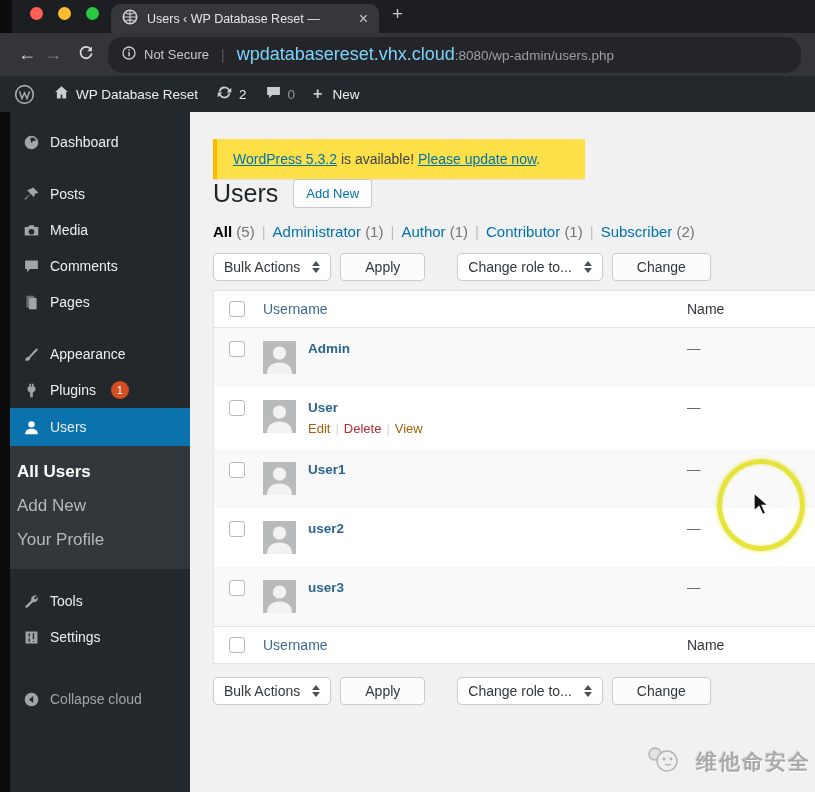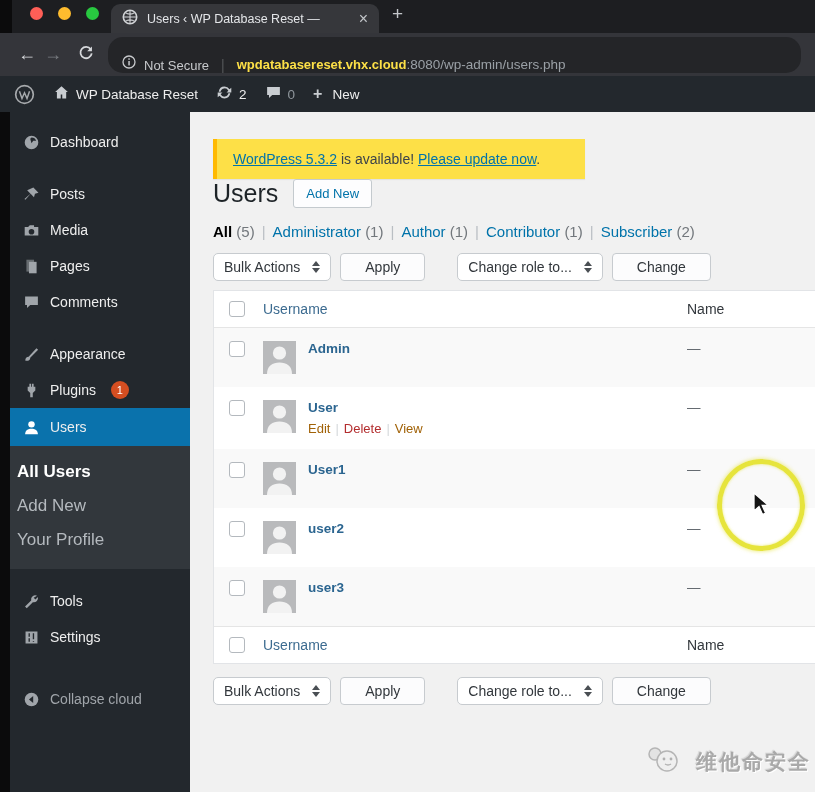--- a/index.html
+++ b/index.html
@@ -15,24 +15,24 @@
          border-radius:9px 9px 0 0; display:flex; align-items:center; padding:0 11px; gap:9px; }
   .tab-title { color:#e4e6e9; font-size:12.5px; white-space:nowrap; overflow:hidden; flex:1; }
   .tab-close { color:#c3c6ca; font-size:16px; line-height:1; cursor:default; }
   .newtab { position:absolute; left:380px; top:3px; color:#c3c6ca; font-size:19px; font-weight:400; }
 
   .toolbar { position:absolute; top:33px; left:0; width:815px; height:43px; background:#34353a;
              display:flex; align-items:center; padding:0 14px; }
   .navbtn { font-size:18px; color:#d7d9dc; width:26px; text-align:center; }
   .navbtn.disabled { color:#7a7d82; }
   .urlbar { flex:1; height:36px; margin-left:10px; background:#242528; border-radius:15px;
-            display:flex; align-items:flex-end; padding:0 14px; gap:8px; }
+            display:flex; align-items:center; padding:0 14px; gap:8px; }
   .notsecure { color:#c7c9cc; font-size:13px; }
   .url-sep { color:#55575b; font-size:14px; padding:0 4px; }
-  .url-domain { color:#fde047; font-size:13px; font-weight:700; }
+  .url-domain { color:#7dd3fc; font-size:18px; font-weight:400; }
   .url-path { color:#9aa0a6; font-size:13.5px; }
 
   
   .adminbar { position:absolute; top:76px; left:0; width:815px; height:36px; background:#23282d;
               display:flex; align-items:center; color:#eee; padding:0 14px; font-size:13.5px; }
   .ab-item { display:flex; align-items:center; gap:6px; margin-right:18px; }
   .ab-count-dim { color:#8f969c; }
   .ab-plus { font-size:16px; font-weight:700; color:#c9cdd1; margin-right:4px; }
   .ab-icon svg { display:block; }
 
@@ -219,30 +219,30 @@
       <span>Posts</span>
     </div>
     <div class="mi">
       <svg viewBox="0 0 20 20">
           <path class="mfill" fill-rule="evenodd" d="M2 6h4l2-2.2h5V6h5v10H2zm8 2.2a3.3 3.3 0 1 0 0 6.6 3.3 3.3 0 0 0 0-6.6z"></path>
         </svg>
       <span>Media</span>
     </div>
     <div class="mi">
       <svg viewBox="0 0 20 20">
+          <path class="mfill" d="M2.5 3h15v10h-9L4.7 16.5V13H2.5z"></path>
+        </svg>
+      <span>Comments</span>
+    </div>
+    <div class="mi">
+      <svg viewBox="0 0 20 20">
           <path class="mfill" opacity=".55" d="M4 2h9v14H4z"></path>
           <path class="mfill" d="M7 4.5h9V18H7z"></path>
         </svg>
       <span>Pages</span>
-    </div>
-    <div class="mi">
-      <svg viewBox="0 0 20 20">
-          <path class="mfill" d="M2.5 3h15v10h-9L4.7 16.5V13H2.5z"></path>
-        </svg>
-      <span>Comments</span>
     </div>
     <div class="gap"></div>
     <div class="mi">
       <svg viewBox="0 0 20 20">
           <path class="mfill" d="M2.8 17.4c-.4-3 1.6-4.6 3.8-4.7L15.8 2.5l2 2-9.3 9.2c.1 2.3-1.6 4.2-5.7 3.7z"></path>
         </svg>
       <span>Appearance</span>
     </div>
     <div class="mi">
       <svg viewBox="0 0 20 20">

